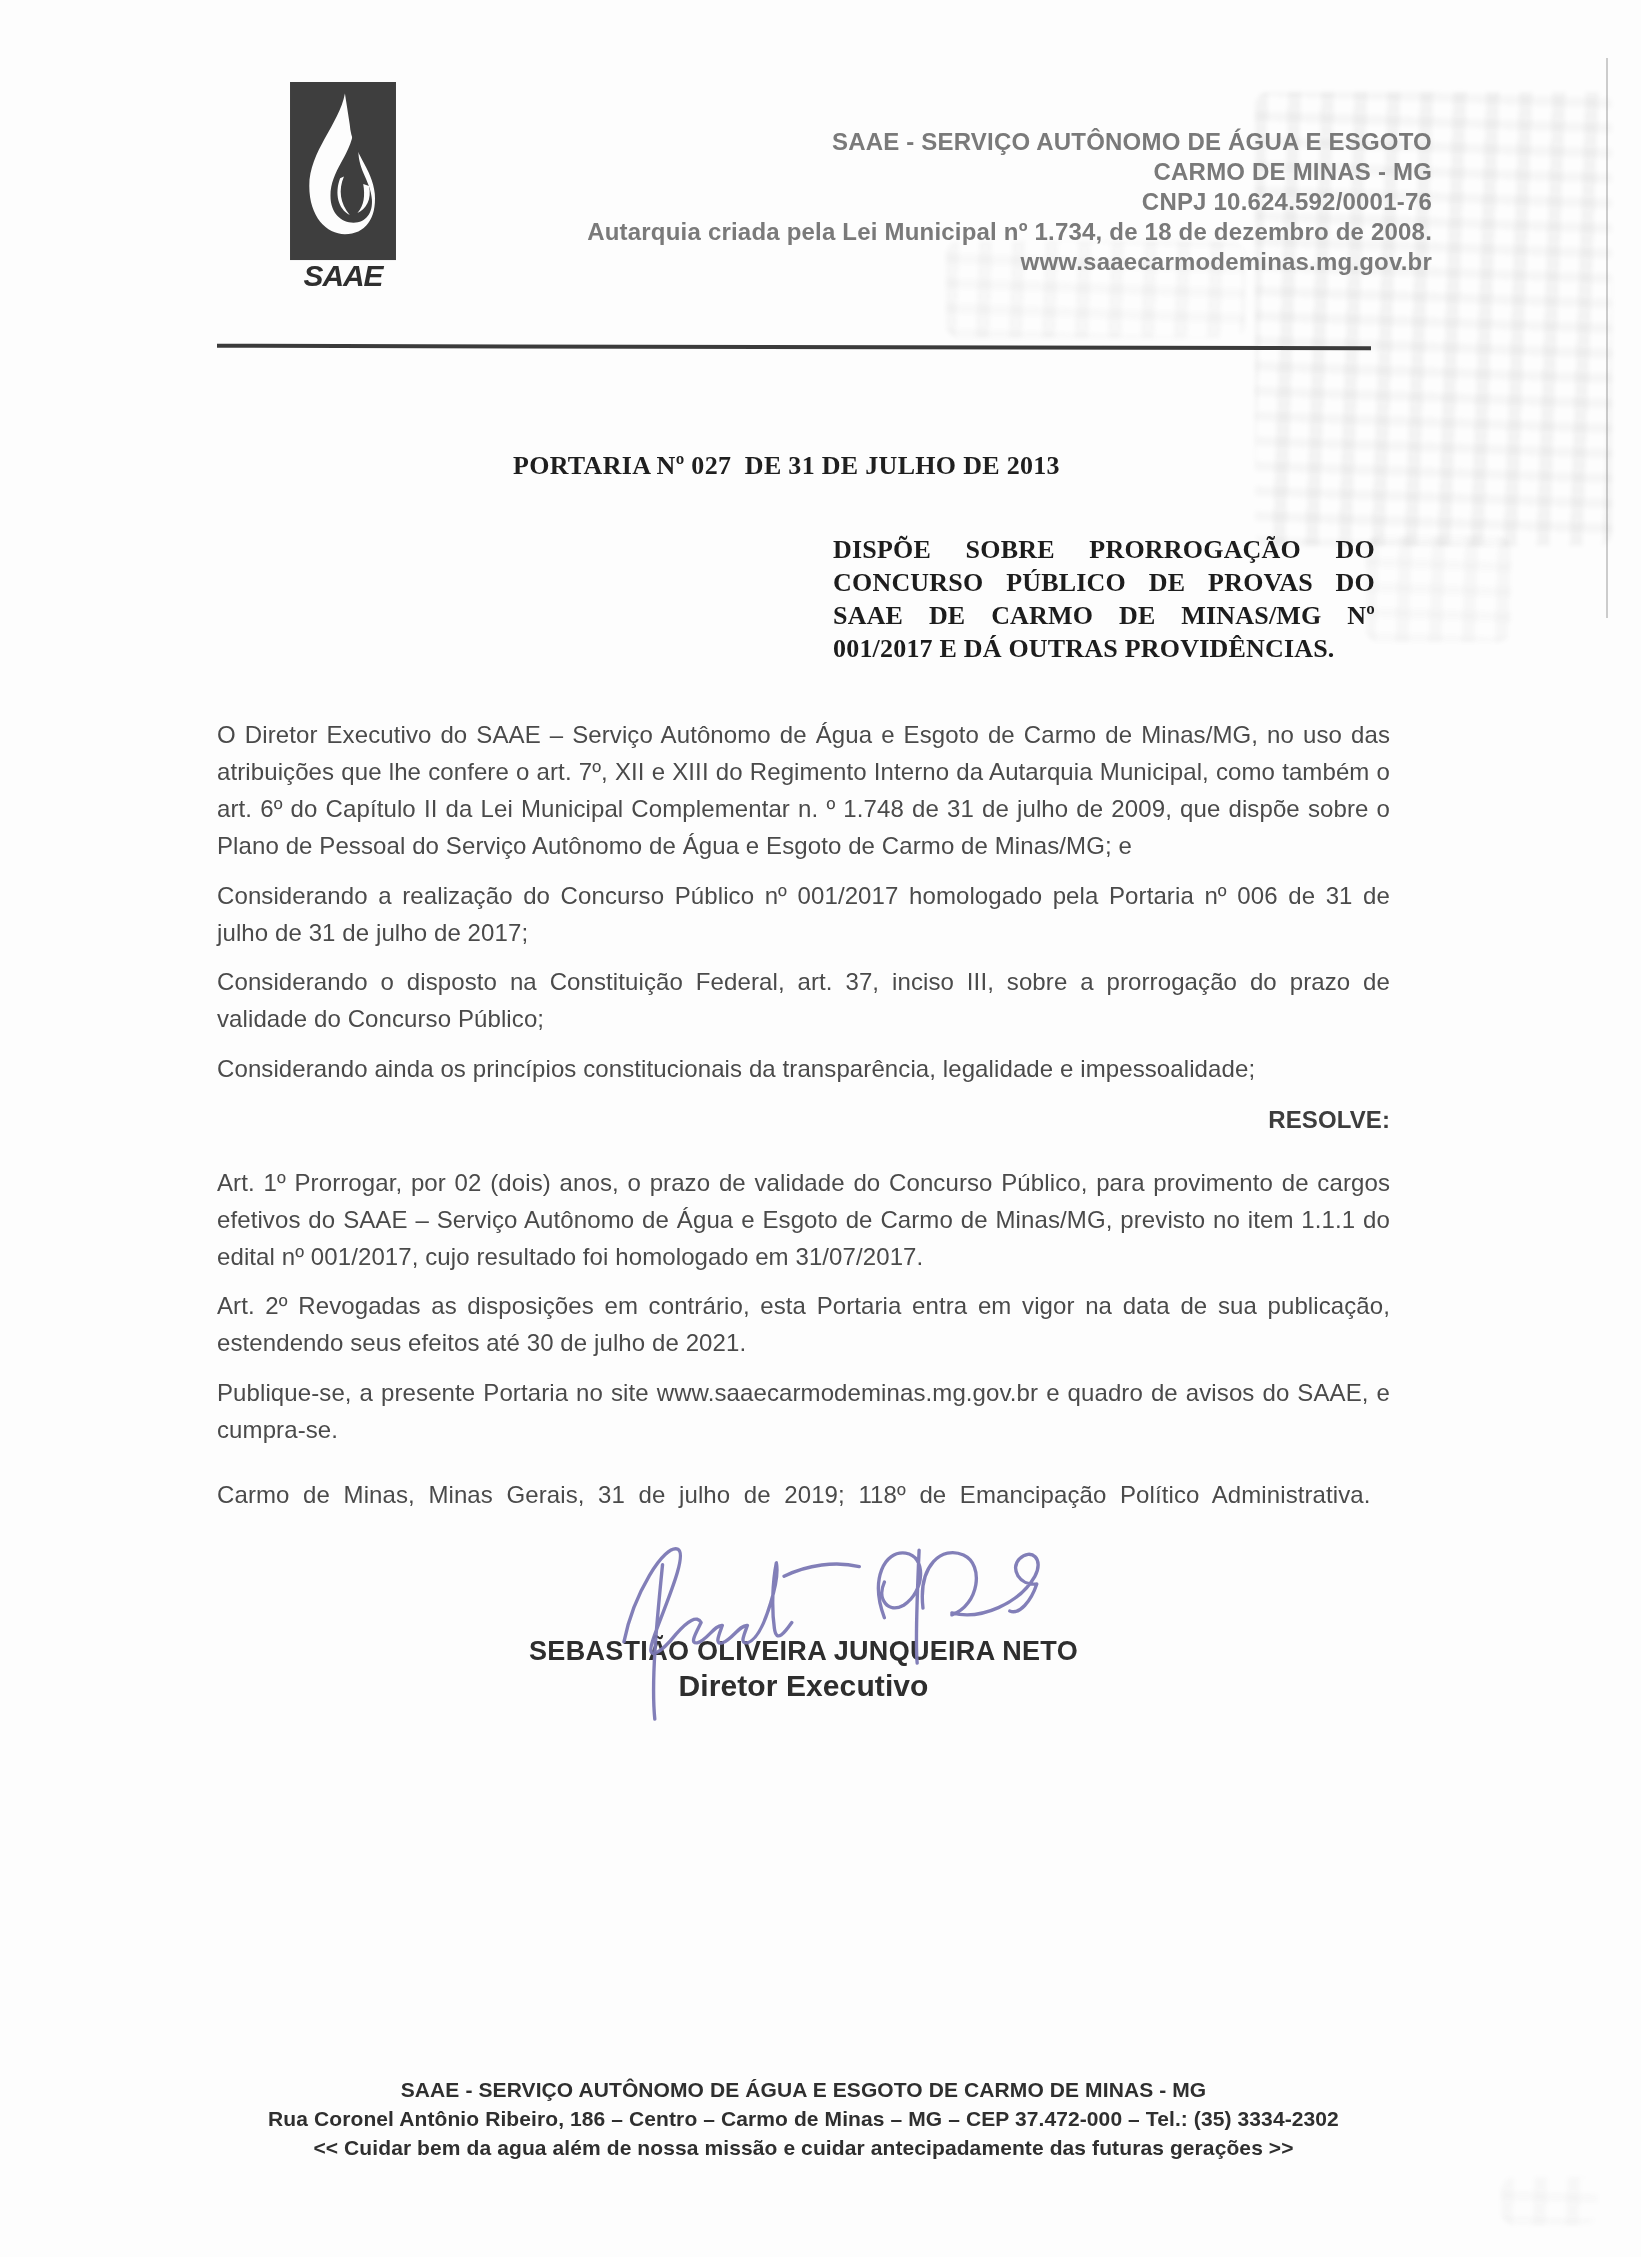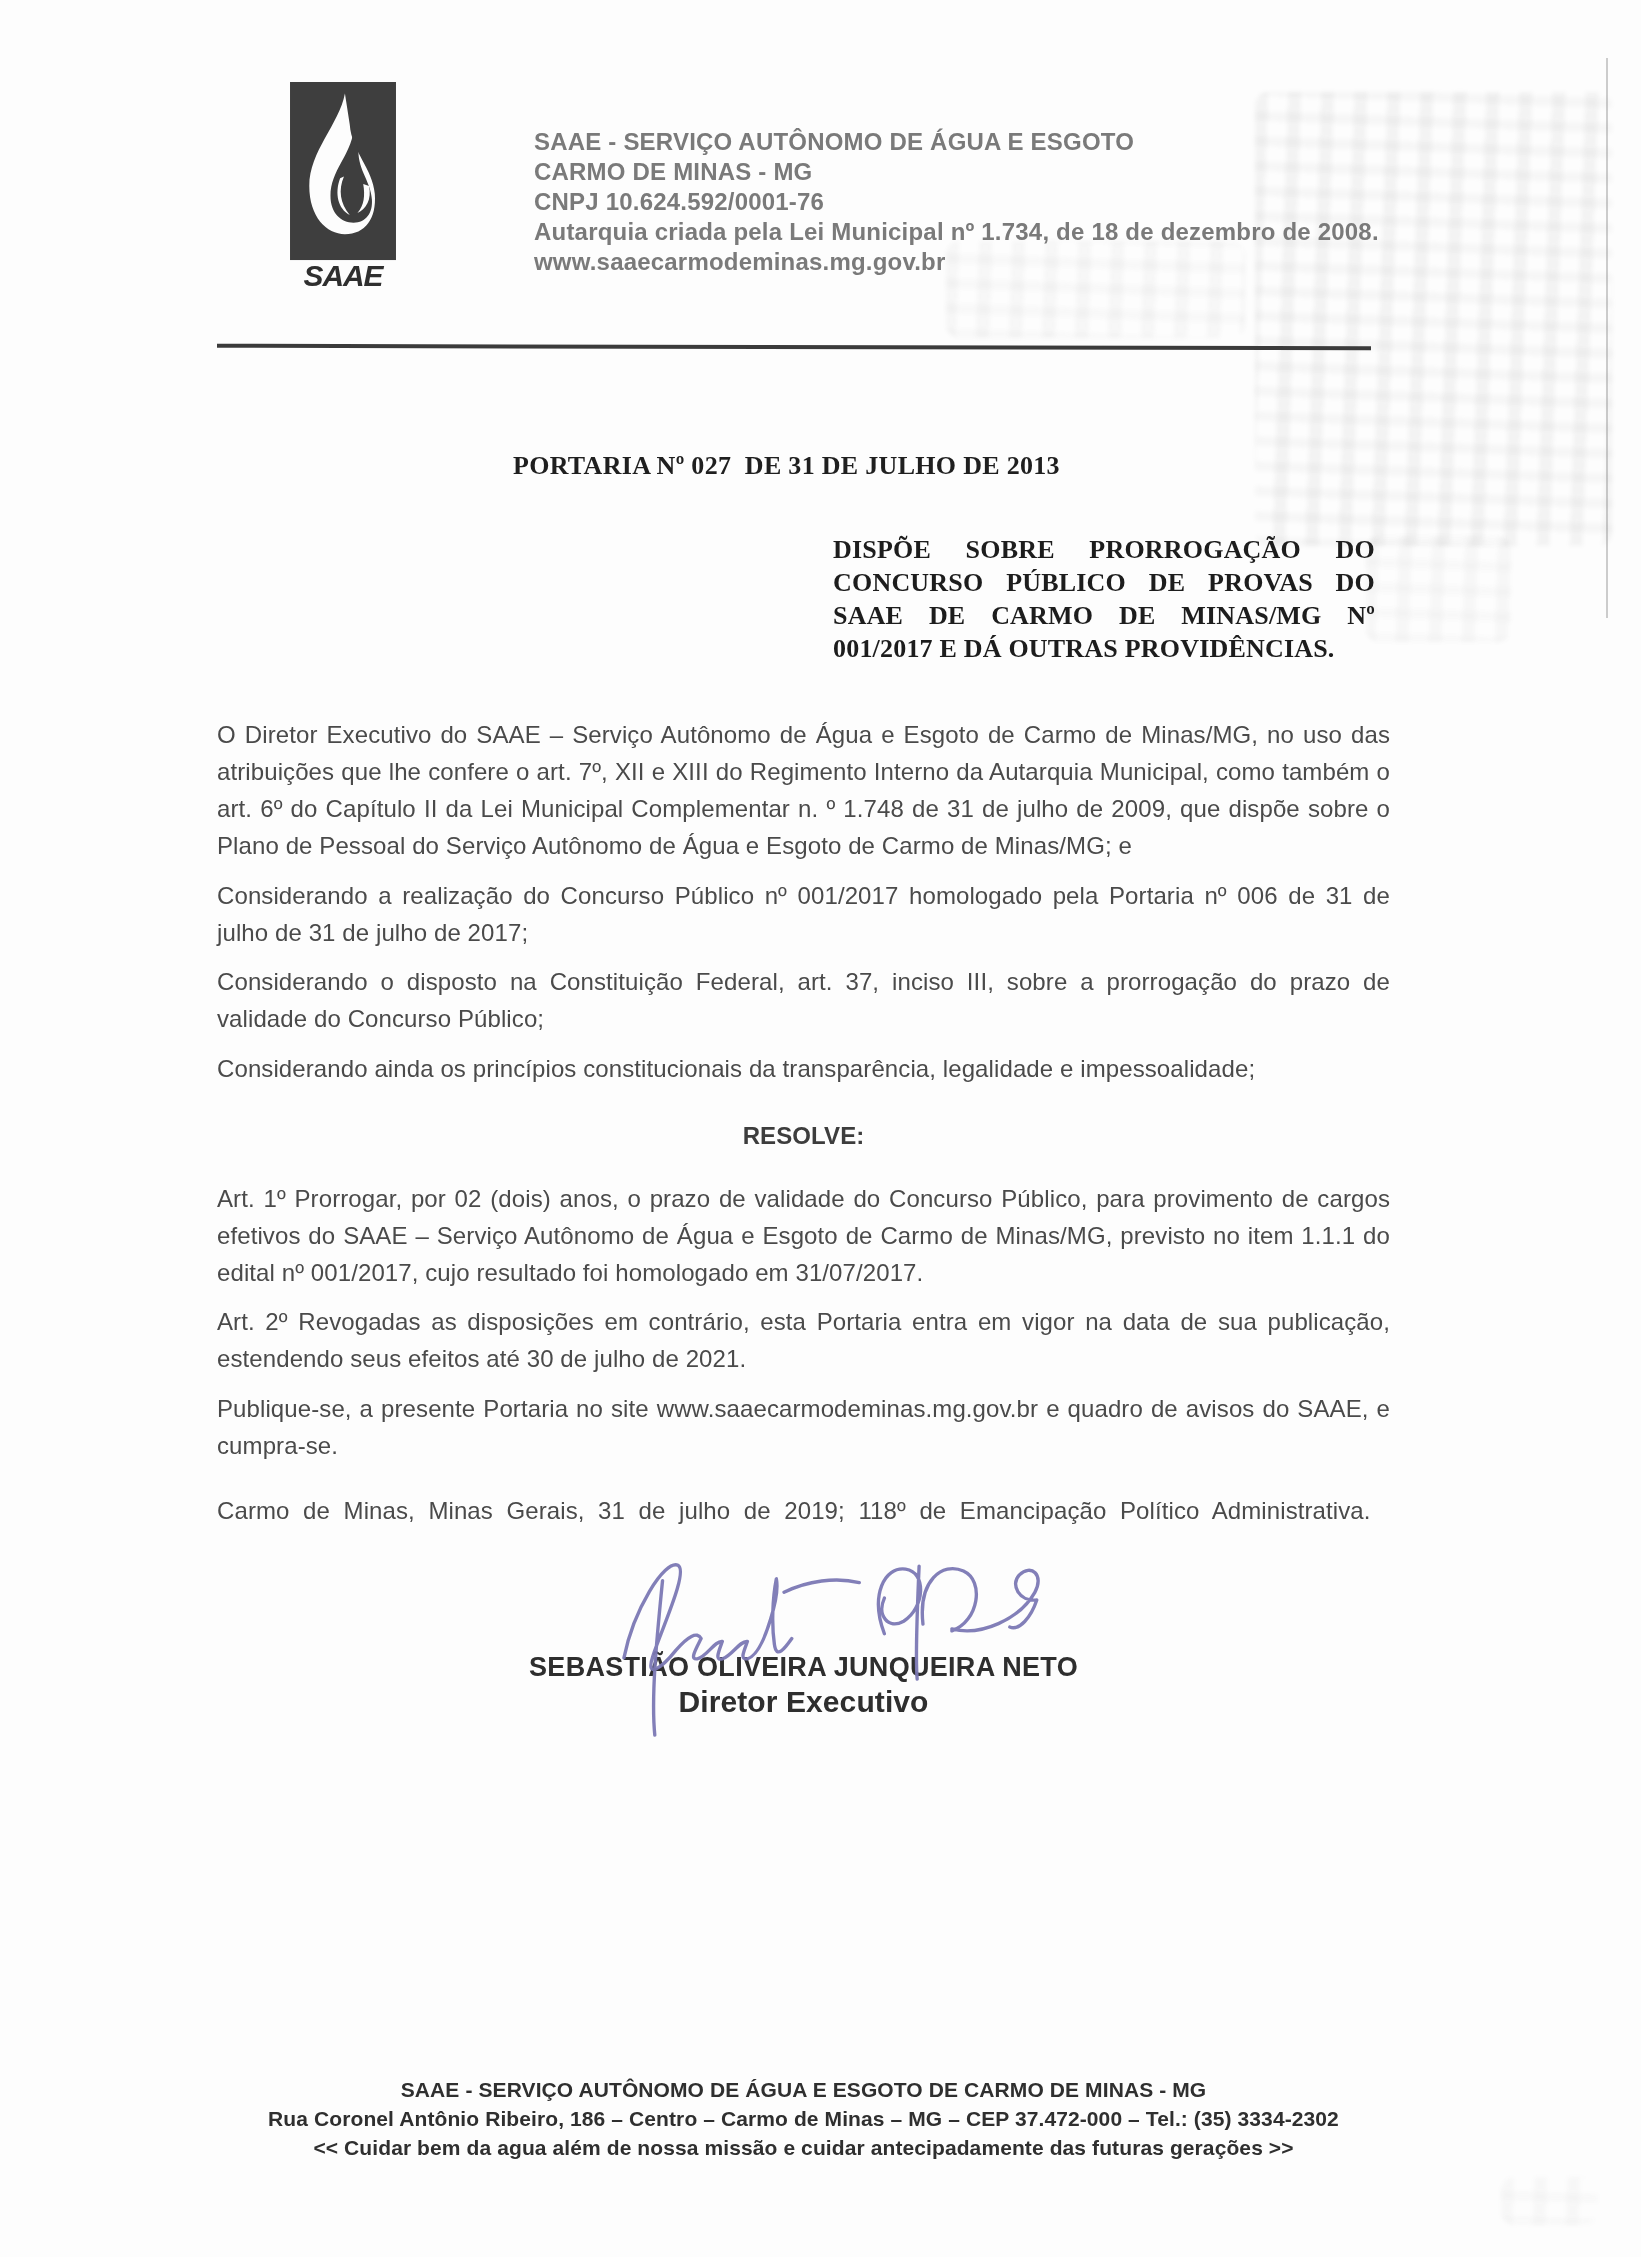--- a/index.html
+++ b/index.html
@@ -29,21 +29,21 @@
   .artifact-4 { left: 1501px; top: 2177px; width: 97px; height: 48px;  opacity: .35; }
   .scan-vline {
     position: absolute; left: 1606px; top: 58px; width: 1.9px; height: 560px;
     background: rgba(130,130,130,.40); filter: blur(0.5px); pointer-events: none;
   }
 
   
   .logo { position: absolute; left: 290px; top: 82px; width: 106px; height: 210px; }
   .letterhead-text {
     position: absolute; left: 534px; top: 127px; width: 898px;
-    text-align: left; font-weight: 700; font-size: 24px; line-height: 30px;
+    text-align: right; font-weight: 700; font-size: 24px; line-height: 30px;
     color: #7a7a7a; letter-spacing: 0.2px;
   }
   .rule {
     position: absolute; left: 217px; top: 345px; width: 1154px; height: 3.9px;
     background: #3b3b3b; transform: rotate(.12deg); border: none; margin: 0;
   }
 
   
   .content {
     position: absolute; left: 217px; top: 446px; width: 1173px;
@@ -57,21 +57,21 @@
     color: #1f1f1f; white-space: pre-wrap; text-align: left; letter-spacing: 0.3px;
   }
   .epigraph {
     width: 542px; margin: 48px 0 0 616px;
     font-family: "Liberation Serif", serif;
     font-weight: 700; font-size: 26px; line-height: 33px;
     color: #1d1d1d; text-align: justify; letter-spacing: 0.2px;
   }
   .para { margin: 12.6px 0 0 0; }
   .para-first { margin-top: 51px; }
-  .resolve { margin: 30px 0 0 0; font-weight: 700; color: #3d3d3d; text-align: center; }
+  .resolve { margin: 14px 0 0 0; font-weight: 700; color: #3d3d3d; text-align: right; }
   .para-art1 { margin-top: 26px; }
   .dateline { word-spacing: 6.8px; margin-top: 28px; }
 
   
   .sig-block { position: relative; margin-top: 13.5px; height: 203px; text-align: center; }
   .sig-svg { position: absolute; left: 50%; top: 0; margin-left: -209px; }
   .sig-name {
     padding-top: 108px; font-weight: 700; font-size: 27px; line-height: 35px;
     color: #2e2e2e; letter-spacing: 0.3px; text-align: center;
   }

